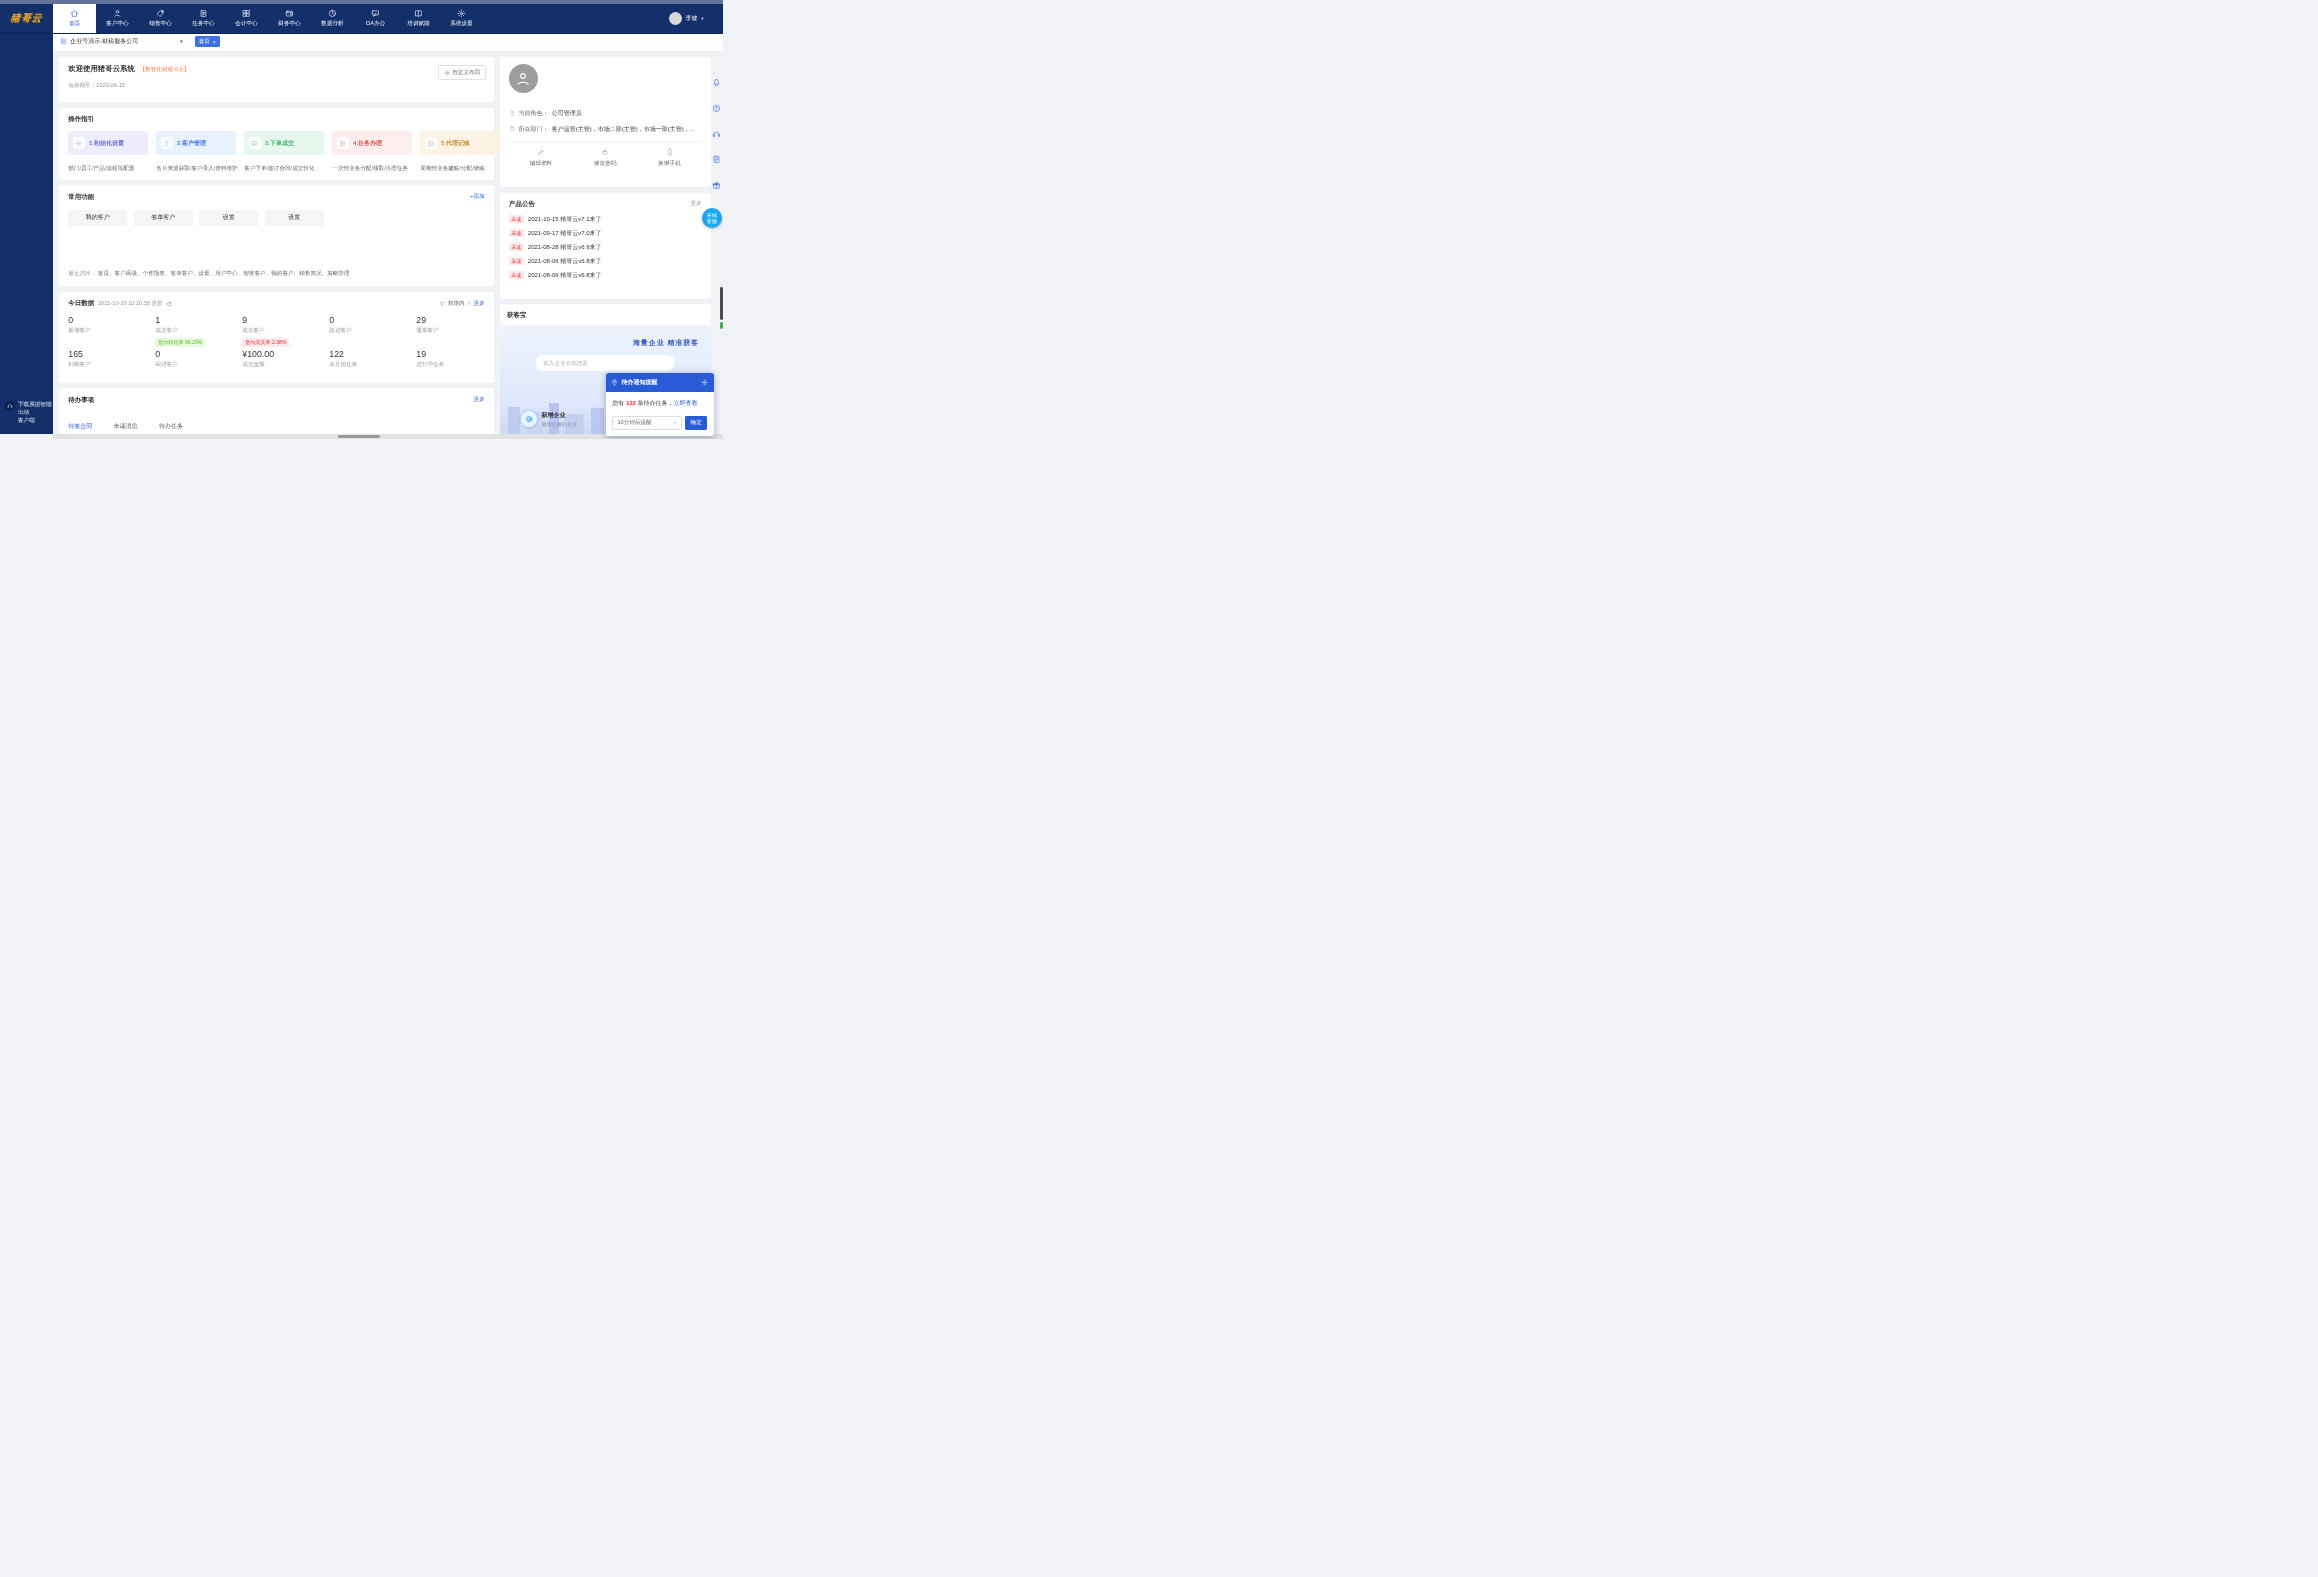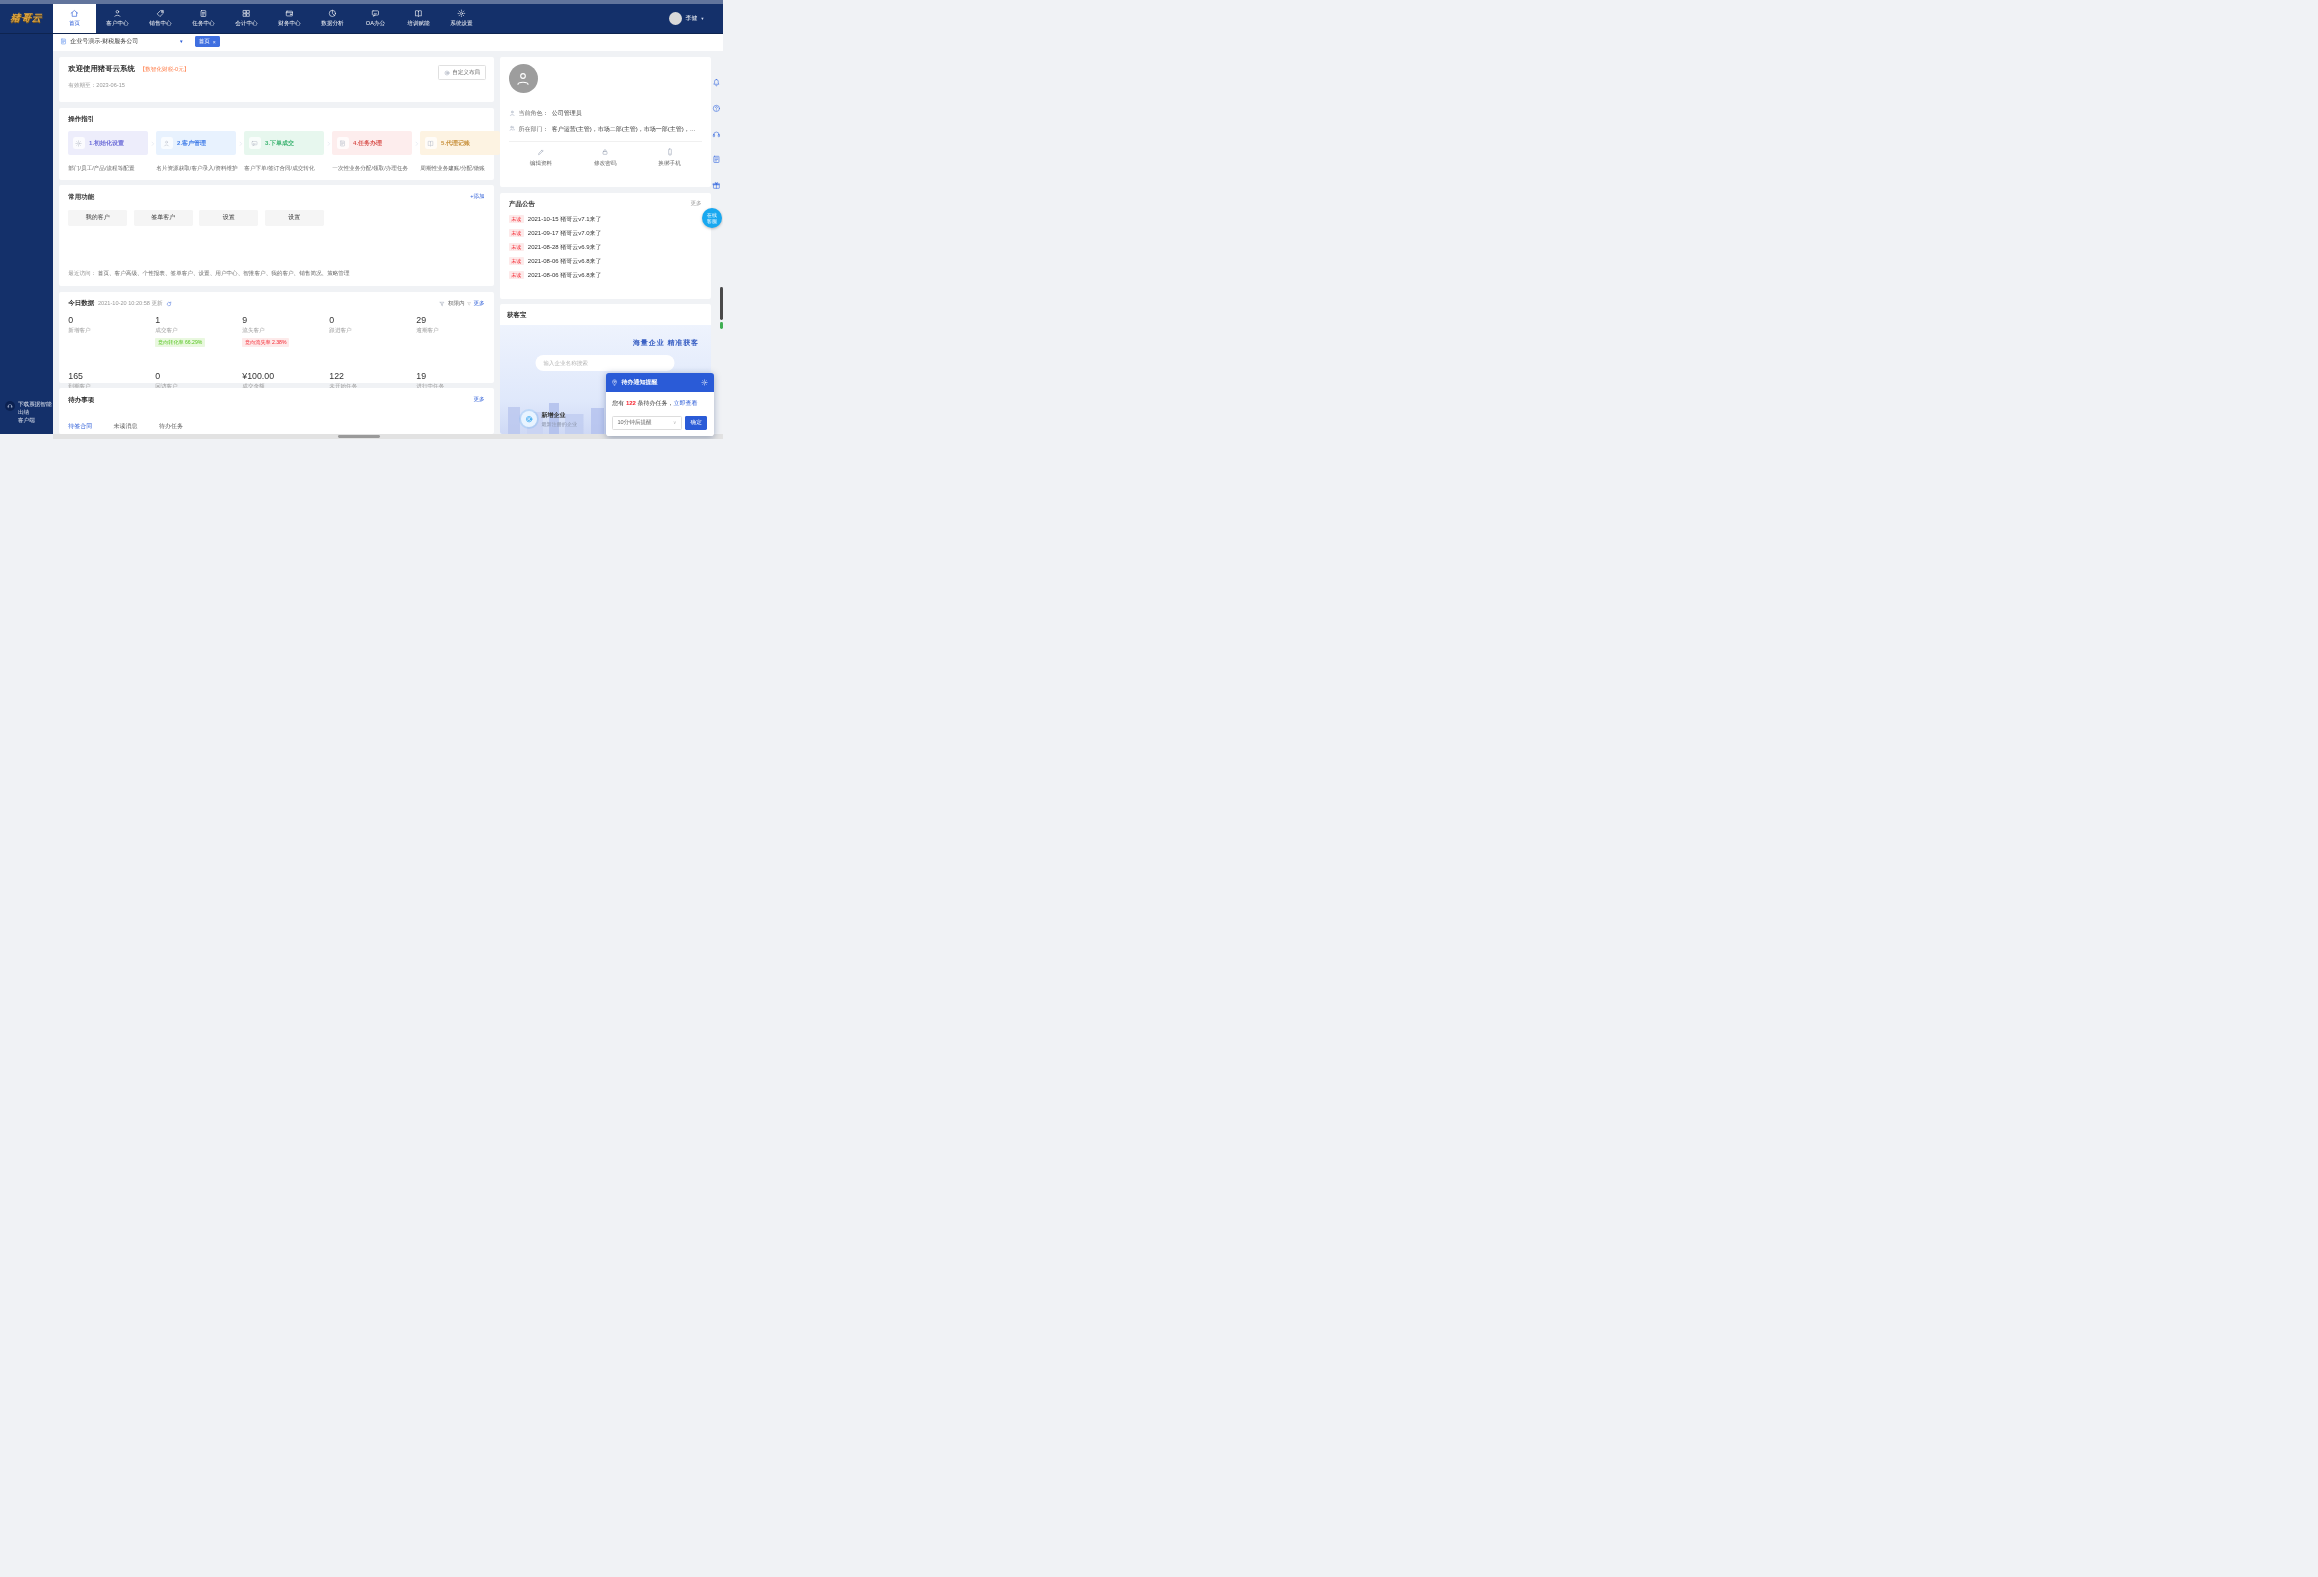--- a/index.html
+++ b/index.html
@@ -70,21 +70,21 @@
   .recent-list { color:#666; }
 
   
   .today { height:91px; }
   .today-head { display:flex; align-items:center; gap:3.7px; }
   .today-updated { font-size:5.6px; color:#999; }
   .refresh-ic { color:#2a5bd7; display:flex; cursor:pointer; }
   .today-right { margin-left:auto; display:flex; align-items:center; gap:2.8px; font-size:5.6px; color:#666; }
   .stats-grid { margin-top:6.5px; }
   .stats-row { display:flex; }
-  .stats-row + .stats-row { margin-top:24px; }
+  .stats-row + .stats-row { margin-top:2px; }
   .stat-cell { width:87px; flex:0 0 auto; }
   .stat-value { font-size:8.8px; color:#333; }
   .stat-label { margin-top:2.3px; font-size:5.6px; color:#999; }
   .stat-badge { display:inline-block; margin-top:3.2px; font-size:5.1px; padding:0.9px 2.8px; border-radius:0.9px; }
   .badge-green { color:#52c41a; background:#e9f8df; }
   .badge-red { color:#f5222d; background:#fdeaea; }
 
   
   .todo { flex:1; min-height:42px; }
   .todo-head { display:flex; justify-content:space-between; align-items:center; }

